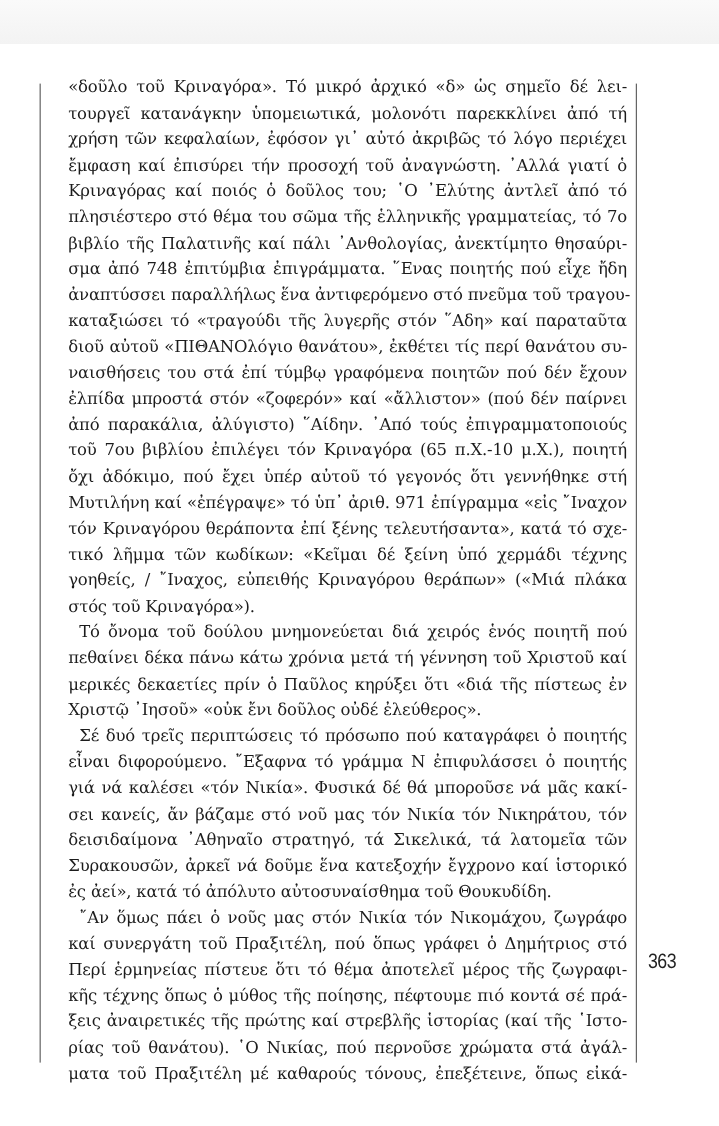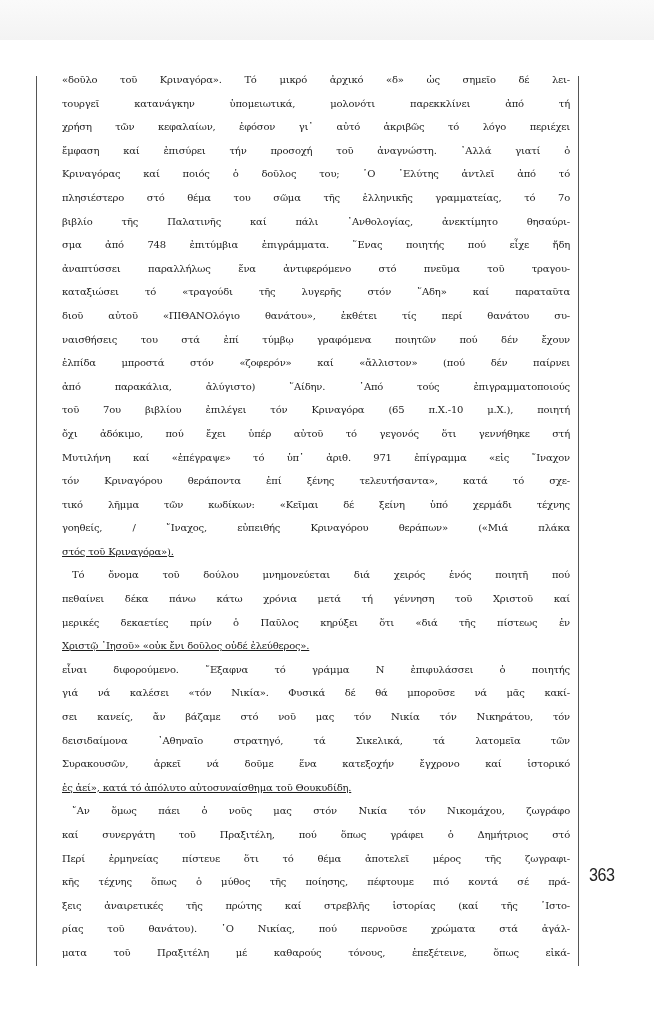--- a/index.html
+++ b/index.html
@@ -14,24 +14,24 @@
   .rule-left {
     position:absolute; left:36px; top:76px; width:1px; height:890px; background:#555;
   }
   .rule-right {
     position:absolute; left:578px; top:76px; width:1px; height:890px; background:#555;
   }
   .text-block {
     position:absolute; left:62px; top:68px; width:508px;
   }
   .line {
-    height:23.6px; line-height:23.6px; font-size:10px; white-space:nowrap;
+    height:23.6px; line-height:23.6px; font-size:15px; white-space:nowrap;
     text-align:justify; text-align-last:justify; letter-spacing:-0.2px;
   }
-  .line.last { text-align-last:left;text-decoration:underline; }
+  .line.last { text-align-last:left; }
   .line.indent { padding-left:10px; }
   .page-number {
     position:absolute; left:589px; top:864px; font-family:"Liberation Sans",sans-serif;
     font-size:19px; color:#222; letter-spacing:-0.5px; transform:scaleX(0.85); transform-origin:left;
   }
 </style>
 </head>
 <body>
 
 <div class="top-band"></div>
@@ -57,20 +57,21 @@
     <div class="line">ὄχι ἀδόκιμο, πού ἔχει ὑπέρ αὐτοῦ τό γεγονός ὅτι γεννήθηκε στή</div>
     <div class="line">Μυτιλήνη καί «ἐπέγραψε» τό ὑπ᾽ ἀριθ. 971 ἐπίγραμμα «εἰς ῎Ιναχον</div>
     <div class="line">τόν Κριναγόρου θεράποντα ἐπί ξένης τελευτήσαντα», κατά τό σχε-</div>
     <div class="line">τικό λῆμμα τῶν κωδίκων: «Κεῖμαι δέ ξείνη ὑπό χερμάδι τέχνης</div>
     <div class="line">γοηθείς, / ῎Ιναχος, εὐπειθής Κριναγόρου θεράπων» («Μιά πλάκα</div>
     <div class="line last">στός τοῦ Κριναγόρα»).</div>
     <div class="line indent">Τό ὄνομα τοῦ δούλου μνημονεύεται διά χειρός ἑνός ποιητῆ πού</div>
     <div class="line">πεθαίνει δέκα πάνω κάτω χρόνια μετά τή γέννηση τοῦ Χριστοῦ καί</div>
     <div class="line">μερικές δεκαετίες πρίν ὁ Παῦλος κηρύξει ὅτι «διά τῆς πίστεως ἐν</div>
     <div class="line last">Χριστῷ ᾽Ιησοῦ» «οὐκ ἔνι δοῦλος οὐδέ ἐλεύθερος».</div>
+    <div class="line indent">Σέ δυό τρεῖς περιπτώσεις τό πρόσωπο πού καταγράφει ὁ ποιητής</div>
     <div class="line">εἶναι διφορούμενο. ῎Εξαφνα τό γράμμα Ν ἐπιφυλάσσει ὁ ποιητής</div>
     <div class="line">γιά νά καλέσει «τόν Νικία». Φυσικά δέ θά μποροῦσε νά μᾶς κακί-</div>
     <div class="line">σει κανείς, ἄν βάζαμε στό νοῦ μας τόν Νικία τόν Νικηράτου, τόν</div>
     <div class="line">δεισιδαίμονα ᾽Αθηναῖο στρατηγό, τά Σικελικά, τά λατομεῖα τῶν</div>
     <div class="line">Συρακουσῶν, ἀρκεῖ νά δοῦμε ἕνα κατεξοχήν ἔγχρονο καί ἱστορικό</div>
     <div class="line last">ἐς ἀεί», κατά τό ἀπόλυτο αὐτοσυναίσθημα τοῦ Θουκυδίδη.</div>
     <div class="line indent">῎Αν ὅμως πάει ὁ νοῦς μας στόν Νικία τόν Νικομάχου, ζωγράφο</div>
     <div class="line">καί συνεργάτη τοῦ Πραξιτέλη, πού ὅπως γράφει ὁ Δημήτριος στό</div>
     <div class="line">Περί ἑρμηνείας πίστευε ὅτι τό θέμα ἀποτελεῖ μέρος τῆς ζωγραφι-</div>
     <div class="line">κῆς τέχνης ὅπως ὁ μύθος τῆς ποίησης, πέφτουμε πιό κοντά σέ πρά-</div>

